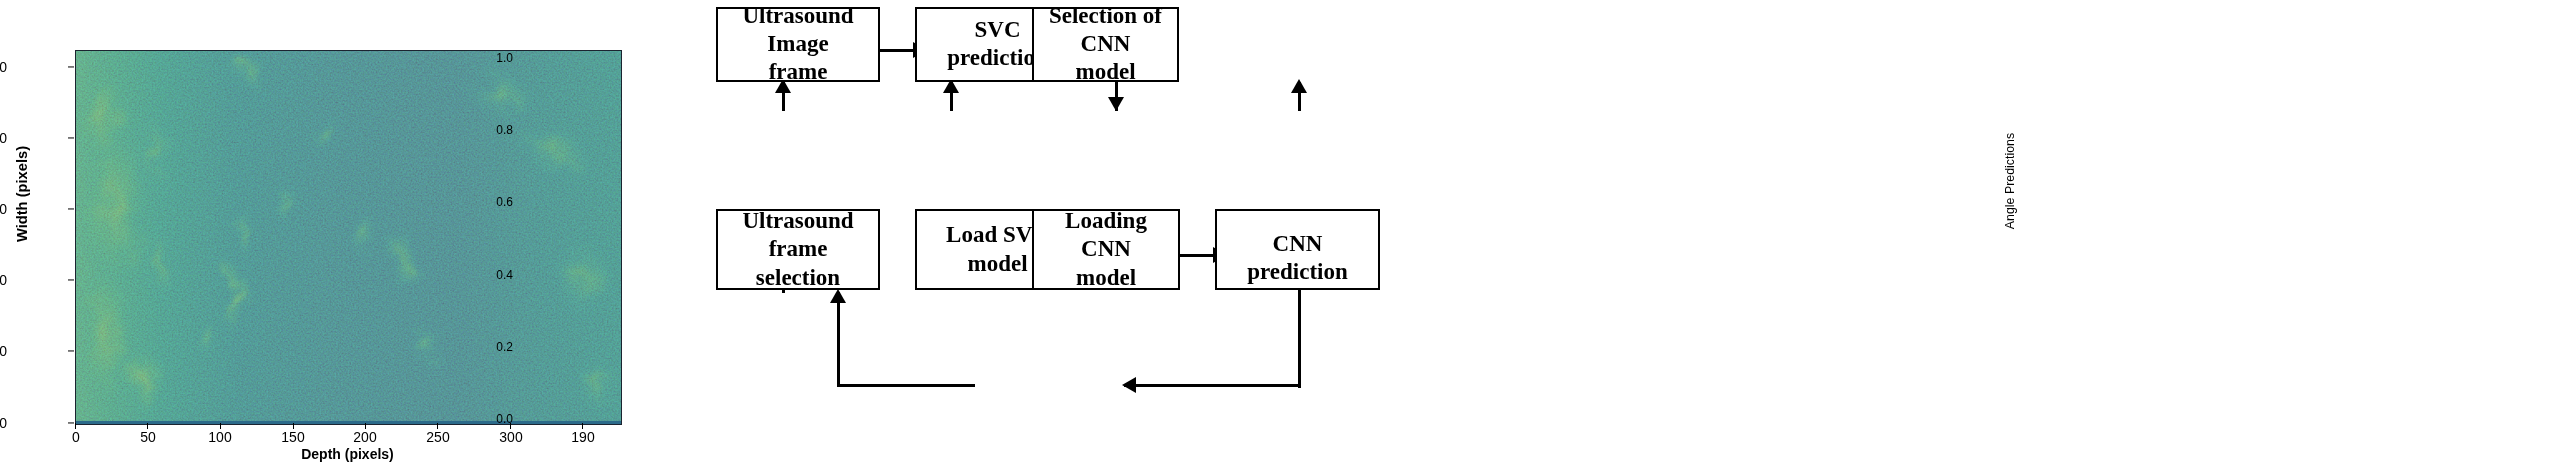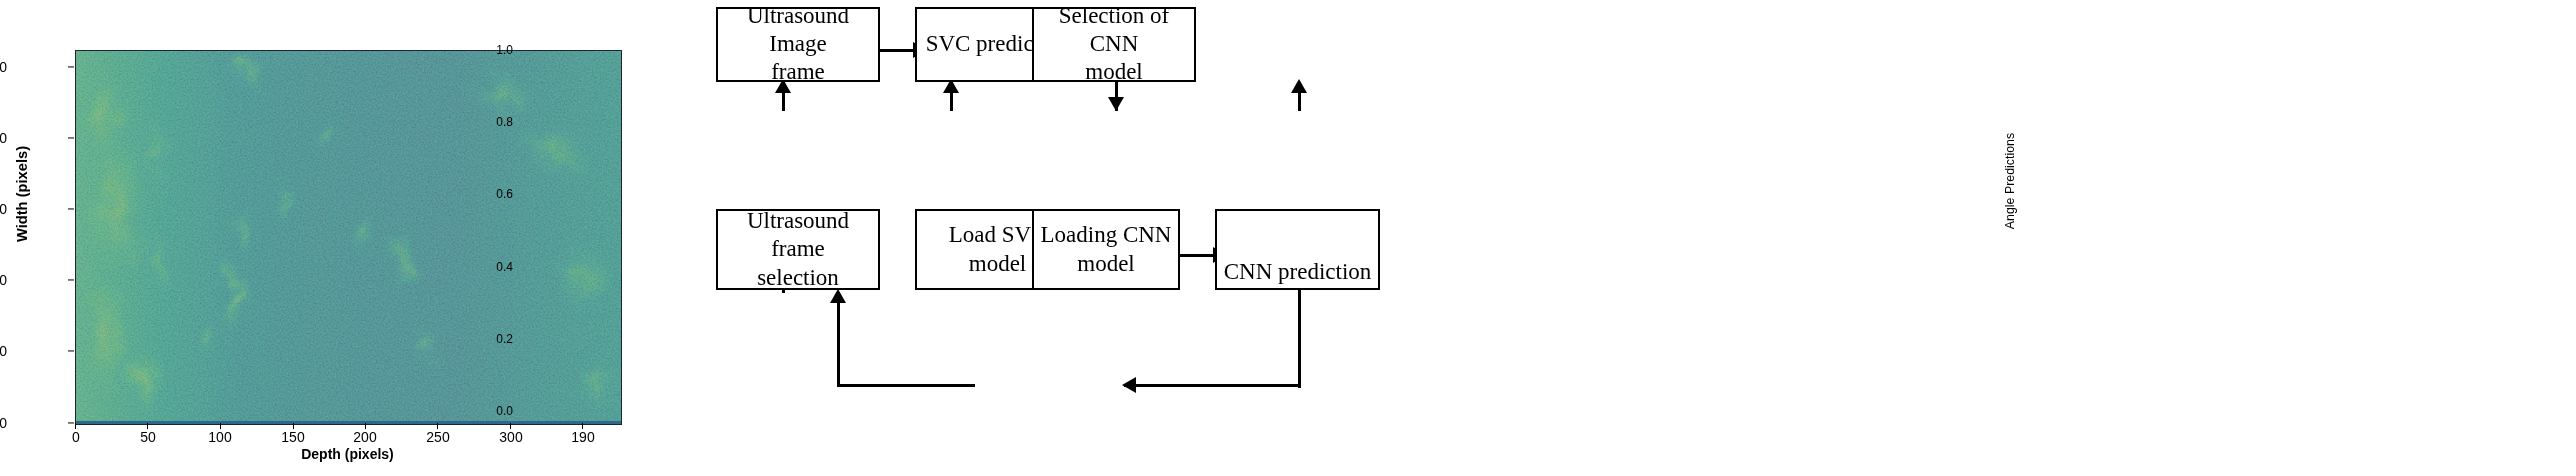--- a/index.html
+++ b/index.html
@@ -17,37 +17,37 @@
       font-size:14px;font-weight:bold;color:#000;}
   .us-ytick{position:absolute;right:626px;font-size:14px;color:#000;white-space:nowrap;
       transform:translateY(-50%);text-align:right;width:51px;}
   .us-ytick-mark{position:absolute;width:6.2px;height:1.1px;background:#000;transform:translateY(-50%);}
   .us-xtick{position:absolute;top:429px;font-size:14px;color:#000;white-space:nowrap;
       transform:translateX(-50%);}
   .us-xtick-mark{position:absolute;top:423px;width:1.1px;height:6.2px;background:#000;}
 
   
   #flow{position:absolute;left:633px;top:0;width:1356px;height:477px;
-      font-family:"Liberation Serif",serif;}
+      font-family:"Liberation Serif",serif;font-weight:bold;}
   .fbox{position:absolute;border:2.8px solid #000;background:#fff;display:flex;
       align-items:center;justify-content:center;text-align:center;
       font-size:23px;line-height:1.22;color:#000;padding:2.3px 5.6px;box-sizing:border-box;}
   .fline{position:absolute;background:#000;}
   .farrow{position:absolute;width:0;height:0;}
   .arr-right{border-top:8.5px solid transparent;border-bottom:8.5px solid transparent;border-left:14.7px solid #000;}
   .arr-left{border-top:8.5px solid transparent;border-bottom:8.5px solid transparent;border-right:14.7px solid #000;}
   .arr-up{border-left:8.5px solid transparent;border-right:8.5px solid transparent;border-bottom:14.7px solid #000;}
   .arr-down{border-left:8.5px solid transparent;border-right:8.5px solid transparent;border-top:14.7px solid #000;}
 
   
   #cnn-figure{position:absolute;left:1988px;top:0;width:588px;height:477px;}
   #cnn-ylabel{position:absolute;left:-125px;top:174px;width:294px;transform:rotate(-90deg);
       text-align:center;font-size:12.4px;color:#000;}
   .cn-ytick{position:absolute;right:2063px;font-size:12px;color:#000;
-      transform:translateY(-50%);text-align:right;width:45px;}
+      transform:translateY(-50%);text-align:right;width:45px;margin-top:8px;}
 </style>
 </head>
 <body>
 
 <div class="stage">
 
   <div id="us-figure">
 
     <div id="us-plot-area">
       <svg class="us-layer" viewBox="0 0 386 262" preserveAspectRatio="none">
@@ -181,21 +181,21 @@
     <div class="fline" style="left:149px;top:290px;width:3.4px;height:3.4px;"></div>
 
     <div class="fbox" style="left:83px;top:6.8px;width:164px;height:75px;">
       <span>Ultrasound Image<br>frame</span>
     </div>
 
     <div class="fbox" style="left:282px;top:6.8px;width:165px;height:75px;">
       <span>SVC prediction</span>
     </div>
 
-    <div class="fbox" style="left:399px;top:6.8px;width:164px;height:75px;">
+    <div class="fbox" style="left:399px;top:6.8px;width:147px;height:75px;">
       <span>Selection of CNN<br>model</span>
     </div>
 
 
     <div class="fbox" style="left:83px;top:209px;width:164px;height:81px;">
       <span>Ultrasound frame<br>selection</span>
     </div>
 
     <div class="fbox" style="left:282px;top:209px;width:165px;height:81px;">
       <span>Load SVC model</span>

